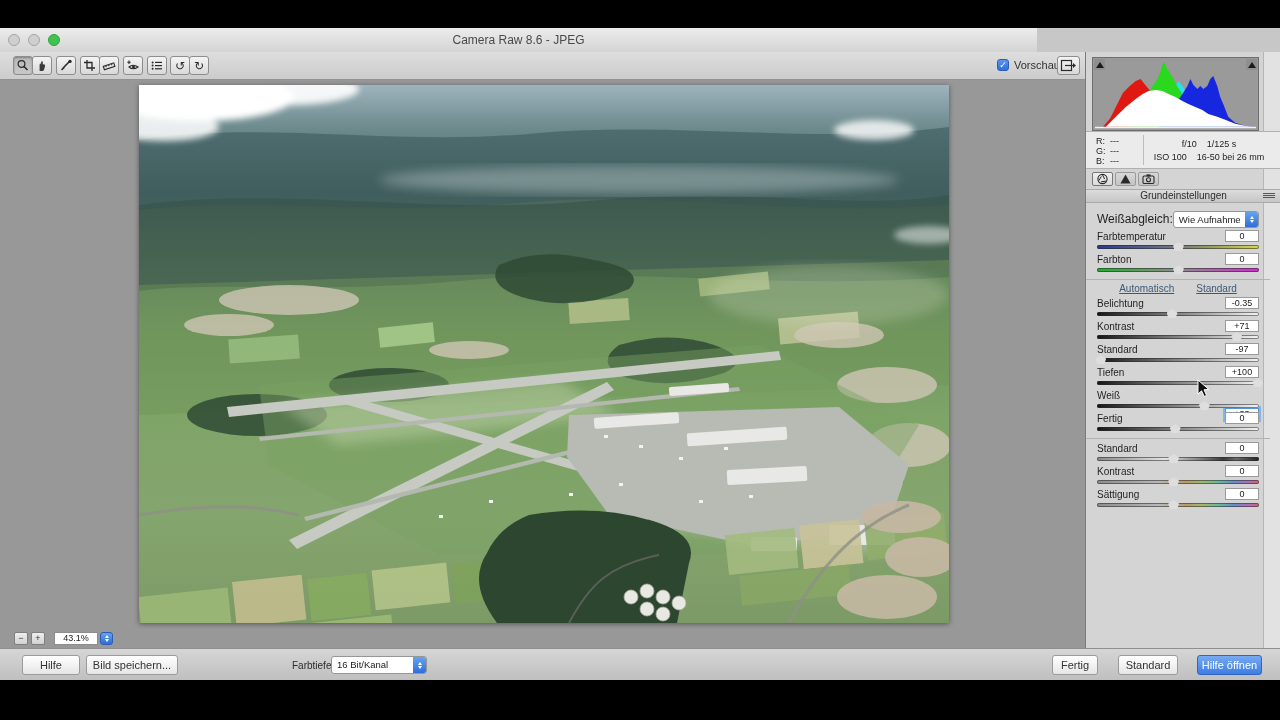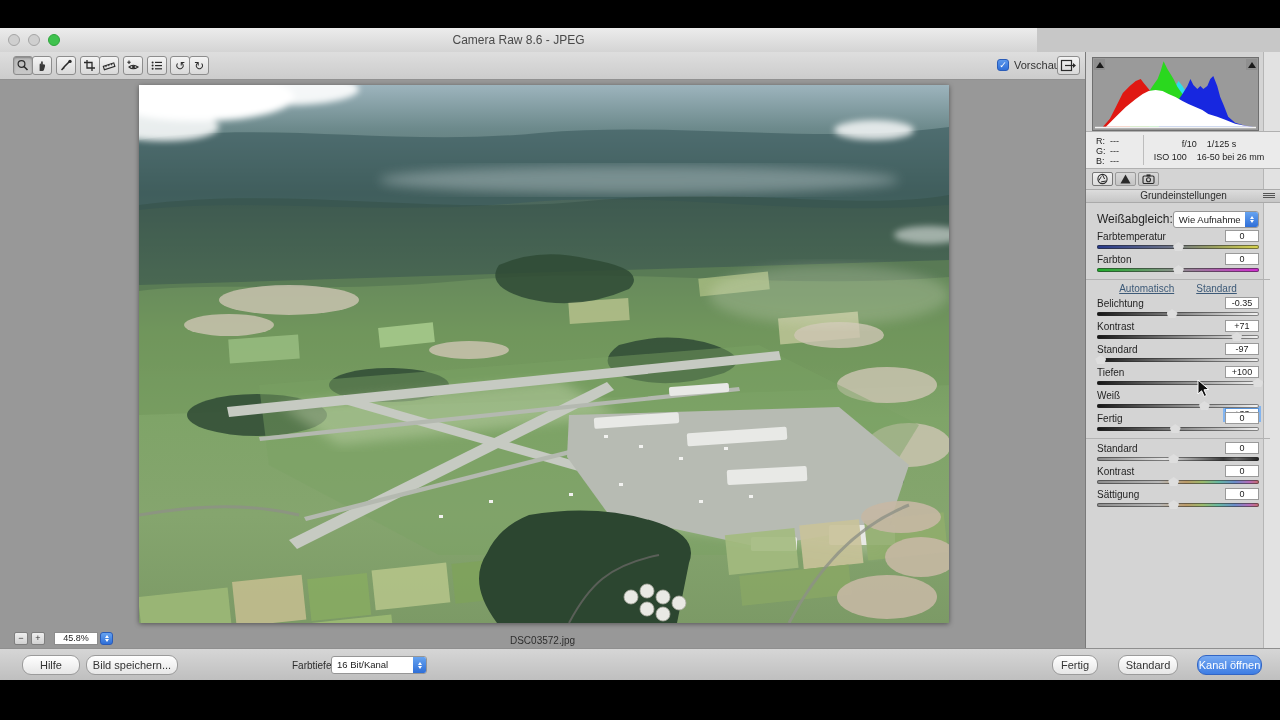--- a/index.html
+++ b/index.html
@@ -87,21 +87,21 @@
   .t-clarity{background:linear-gradient(90deg,#8a8a8a,#e2e2e2 42%,#9a9a9a 58%,#3a3a3a 78%,#6a6a6a 86%,#222);}
   .t-vib{background:linear-gradient(90deg,#8e8e8e,#b8b8b8 38%,#bb9a69 55%,#9cba6b 65%,#67b8a2 75%,#6a8cca 85%,#b56cb8 94%,#c96a6a);}
   .handle{position:absolute;top:-3px;width:11px;height:9px;background:#dedede;
     clip-path:polygon(50% 0,100% 42%,82% 100%,18% 100%,0 42%);filter:drop-shadow(0 0 1px rgba(0,0,0,.9));}
   .divider{height:1px;background:#b2b2b2;margin:5px -11px 3px;}
   .linksrow{display:flex;justify-content:center;gap:22px;height:12px;margin:2px 0 1px;}
   .linksrow span{font-size:10px;color:#3d5a78;text-decoration:underline;}
   
   .footer{position:absolute;left:0;top:620px;width:1280px;height:32px;
     background:linear-gradient(#d6d6d6,#bfbfbf);border-top:1px solid #8f8f8f;box-sizing:border-box;}
-  .btn{position:absolute;top:6px;height:20px;border:1px solid #9b9b9b;border-radius:9px;
+  .btn{position:absolute;top:6px;height:20px;border:1px solid #9b9b9b;border-radius:3px;
     background:linear-gradient(#ffffff,#e6e6e6);font-size:11px;color:#333;text-align:center;line-height:18px;box-sizing:border-box;}
   .btn.primary{background:linear-gradient(#77aaf2,#3d7de4);border-color:#3265c4;color:#fff;}
   .ftlabel{position:absolute;left:292px;top:11px;font-size:10px;color:#2c2c2c;}
   .ftselect{position:absolute;left:331px;top:7px;width:96px;height:18px;}
   
   .cursor{position:absolute;left:1197px;top:379px;z-index:50;pointer-events:none;}
   .bar{position:absolute;left:0;width:1280px;background:#000;}
   .bar.top{top:0;height:28px;} .bar.bot{top:680px;height:40px;}
 </style>
 </head>
@@ -310,27 +310,26 @@
           <ellipse cx="790" cy="150" rx="35" ry="9" opacity=".5"></ellipse>
         </g>
         <ellipse cx="500" cy="95" rx="260" ry="14" fill="#dfe7ea" opacity=".35" filter="url(#b6)"></ellipse>
         <ellipse cx="690" cy="210" rx="120" ry="30" fill="#e8ead8" opacity=".22" filter="url(#b6)"></ellipse>
       </svg>
     </div>
 
     <div class="zoomctl">
       <div class="zbtn">−</div>
       <div class="zbtn">+</div>
-      <div class="zfield">45.8%</div>
+      <div class="zfield">43.1%</div>
       <div class="zstep">
           <div class="tri-up"></div>
           <div class="tri-dn"></div>
         </div>
     </div>
-    <div class="filename">DSC03572.jpg</div>
   </div>
 
   <div class="panel">
     <div class="gutter"></div>
 
     <div class="hist">
       <svg viewBox="0 0 166 72">
         <rect x="0" y="0" width="166" height="72" fill="#9a9a9a"></rect>
         <polygon fill="#f6f115" points="23,69 33,57 43,44 53,35 60,31 66,35 73,39 80,44 86,49 93,54 103,61 116,66 133,69"></polygon>
         <polygon fill="#e01812" points="10,69 17,61 23,49 30,35 37,28 43,23 48,21 51,25 56,31 61,37 66,40 73,43 80,48 86,52 95,57 105,62 120,66 139,68 159,69"></polygon>
@@ -523,21 +522,21 @@
     <span class="ftlabel">Farbtiefe:</span>
     <div class="select ftselect">
       <span class="selval">16 Bit/Kanal</span>
       <div class="selstep" style="height:16px">
           <div class="tri-up"></div>
           <div class="tri-dn"></div>
         </div>
     </div>
     <div class="btn" style="left:1052px;width:46px">Fertig</div>
     <div class="btn" style="left:1118px;width:60px">Standard</div>
-    <div class="btn primary" style="left:1197px;width:65px">Kanal öffnen</div>
+    <div class="btn primary" style="left:1197px;width:65px">Hilfe öffnen</div>
   </div>
 </div>
 
 <div class="cursor">
   <svg width="13" height="19" viewBox="0 0 13 19">
     <path d="M1,1 L1,15 L4.6,11.8 L7.2,17.5 L9.6,16.4 L7,10.8 L11.8,10.4 Z" fill="#111" stroke="#fff" stroke-width="1"></path>
   </svg>
 </div>
 
 </body></html>

